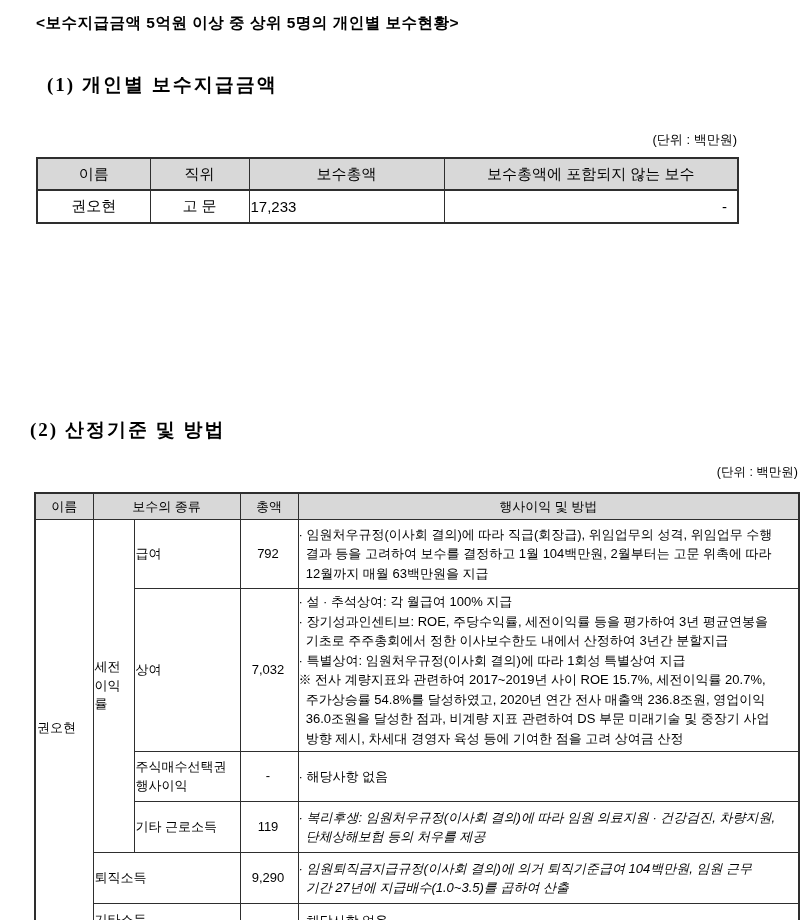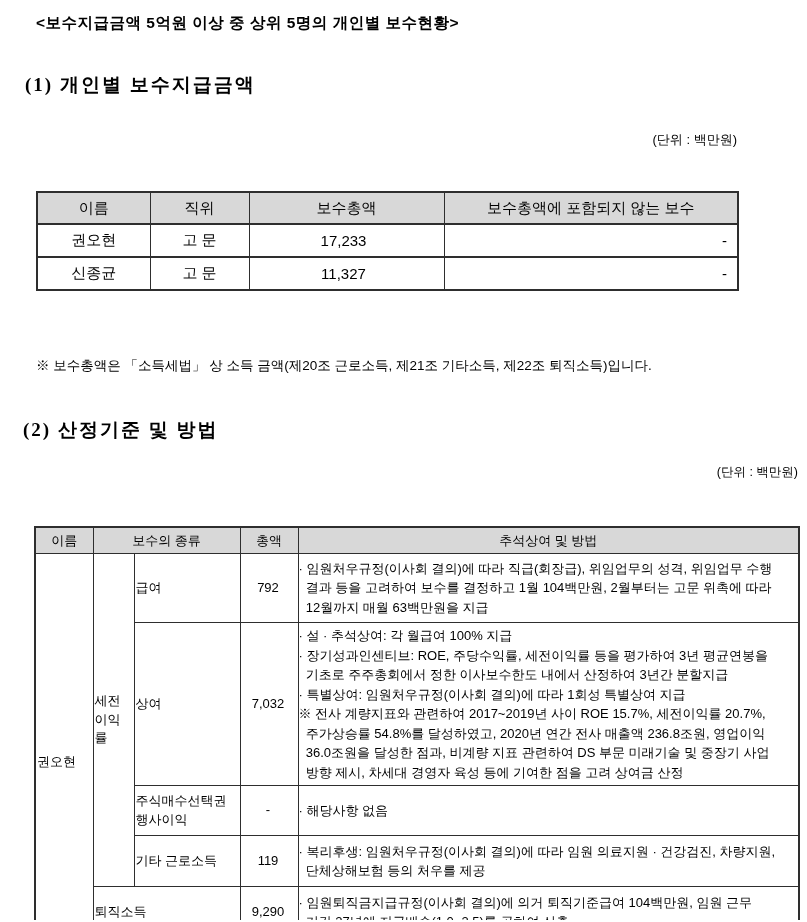--- a/index.html
+++ b/index.html
@@ -9,41 +9,41 @@
     overflow:hidden;
   }
   .doc-title {
     position:absolute; left:36px; top:13px;
     font-size:15.5px; font-weight:700; letter-spacing:0.5px;
   }
   .heading {
     font-family:"Liberation Serif", serif;
     font-weight:700; font-size:19px; letter-spacing:2px;
   }
-  .sec1-heading { position:absolute; left:25px; top:72px; }
-  .sec2-heading { position:absolute; left:23px; top:417px; }
+  .sec1-heading { position:absolute; left:47px; top:72px; }
+  .sec2-heading { position:absolute; left:30px; top:417px; }
   .unit { position:absolute; font-size:13px; }
   .unit1 { top:131px; left:36px; width:701px; text-align:right; }
   .unit2 { top:464px; left:34px; width:764px; text-align:right; font-size:12.5px; }
 
-  table { border-collapse:collapse; table-layout:fixed;margin-top:34px; }
+  table { border-collapse:collapse; table-layout:fixed; }
 
   
   .t1 {
     position:absolute; left:36px; top:157px; width:701px;
     font-size:15px; border:2px solid #2e2e2e;
   }
   .t1 th, .t1 td {
     border:1px solid #2e2e2e; border-top-width:2px; border-bottom-width:2px;
     overflow:hidden;
   }
   .t1 th { background:#d8d8d8; font-weight:400; height:28px; }
   .t1 td { height:29px; }
   .c-center { text-align:center; }
-  .t1 .c-num  { text-align:center; padding-right:7px; }
+  .t1 .c-num  { text-align:left; padding-right:7px; }
   .t1 .c-dash { text-align:right; padding-right:10px; }
 
   .footnote {
     position:absolute; left:36px; top:357px; font-size:13.5px;
   }
 
   
   .t2 {
     position:absolute; left:34px; top:492px; width:764px;
     font-size:13px; border:2px solid #2e2e2e;
@@ -52,21 +52,21 @@
   .t2 th { background:#d8d8d8; font-weight:400; height:23px; }
   .t2 td { text-align:left; vertical-align:middle; line-height:1.45; }
   .t2 td.method {
     text-align:left; white-space:pre-wrap;
     padding:3px 0; line-height:19.5px;
   }
   .t2 td.c-num { text-align:center; padding-right:3px; }
   .h62  { height:62px; }
   .h156 { height:156px; }
   .h43  { height:43px; }
-  .h44  { height:44px; }
+  .h44  { height:44px;font-style:italic; }
   .h27  { height:27px; }
 </style>
 </head>
 <body>
 
 <div class="page">
 
   <div class="doc-title">&lt;보수지급금액 5억원 이상 중 상위 5명의 개인별 보수현황&gt;</div>
 
   <div class="heading sec1-heading">(1) 개인별 보수지급금액</div>
@@ -87,48 +87,41 @@
         <th>보수총액에 포함되지 않는 보수</th>
       </tr>
     </thead>
     <tbody>
       <tr>
         <td class="c-center">권오현</td>
         <td class="c-center">고 문</td>
         <td class="c-num">17,233</td>
         <td class="c-dash">-</td>
       </tr>
-      <tr>
-        <td class="c-center">신종균</td>
-        <td class="c-center">고 문</td>
-        <td class="c-num">11,327</td>
-        <td class="c-dash">-</td>
-      </tr>
     </tbody>
   </table>
 
-  <div class="footnote">※ 보수총액은 「소득세법」 상 소득 금액(제20조 근로소득, 제21조 기타소득, 제22조 퇴직소득)입니다.</div>
 
   <div class="heading sec2-heading">(2) 산정기준 및 방법</div>
   <div class="unit unit2">(단위 : 백만원)</div>
 
   <table class="t2">
     <colgroup>
       <col style="width:58px">
         <col style="width:41px">
         <col style="width:106px">
         <col style="width:58px">
         <col style="width:501px">
     </colgroup>
     <thead>
       <tr>
         <th>이름</th>
         <th colspan="2">보수의 종류</th>
         <th>총액</th>
-        <th>추석상여 및 방법</th>
+        <th>행사이익 및 방법</th>
       </tr>
     </thead>
     <tbody>
       <tr>
         <td rowspan="6">권오현</td>
         <td rowspan="4">세전이익률</td>
         <td>급여</td>
         <td class="c-num">792</td>
         <td class="method h62">· 임원처우규정(이사회 결의)에 따라 직급(회장급), 위임업무의 성격, 위임업무 수행
   결과 등을 고려하여 보수를 결정하고 1월 104백만원, 2월부터는 고문 위촉에 따라

